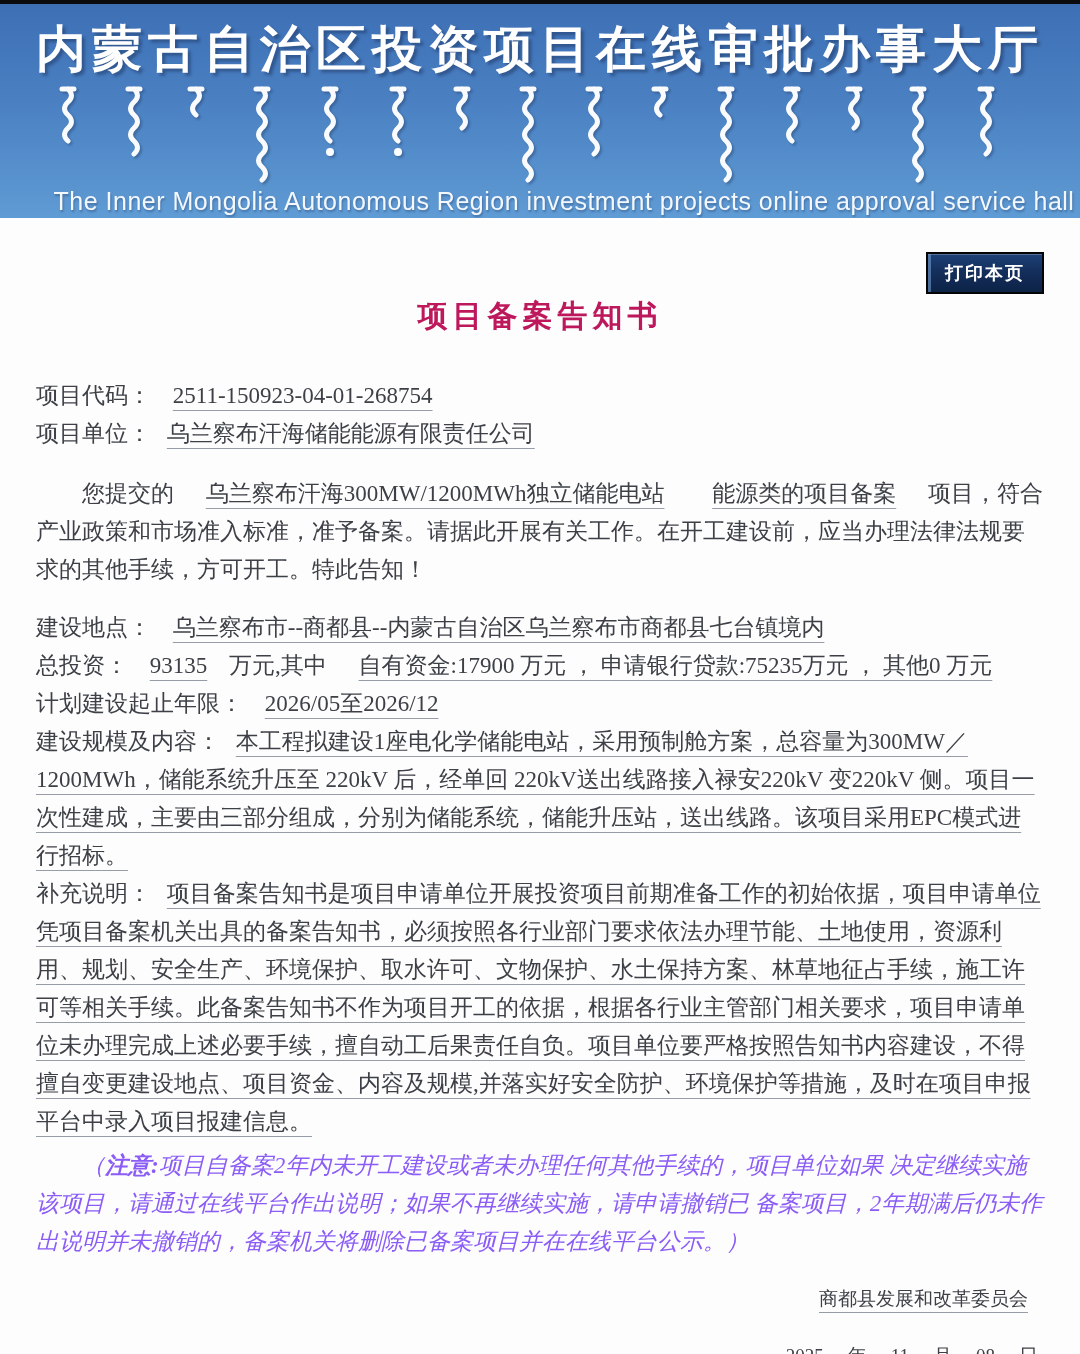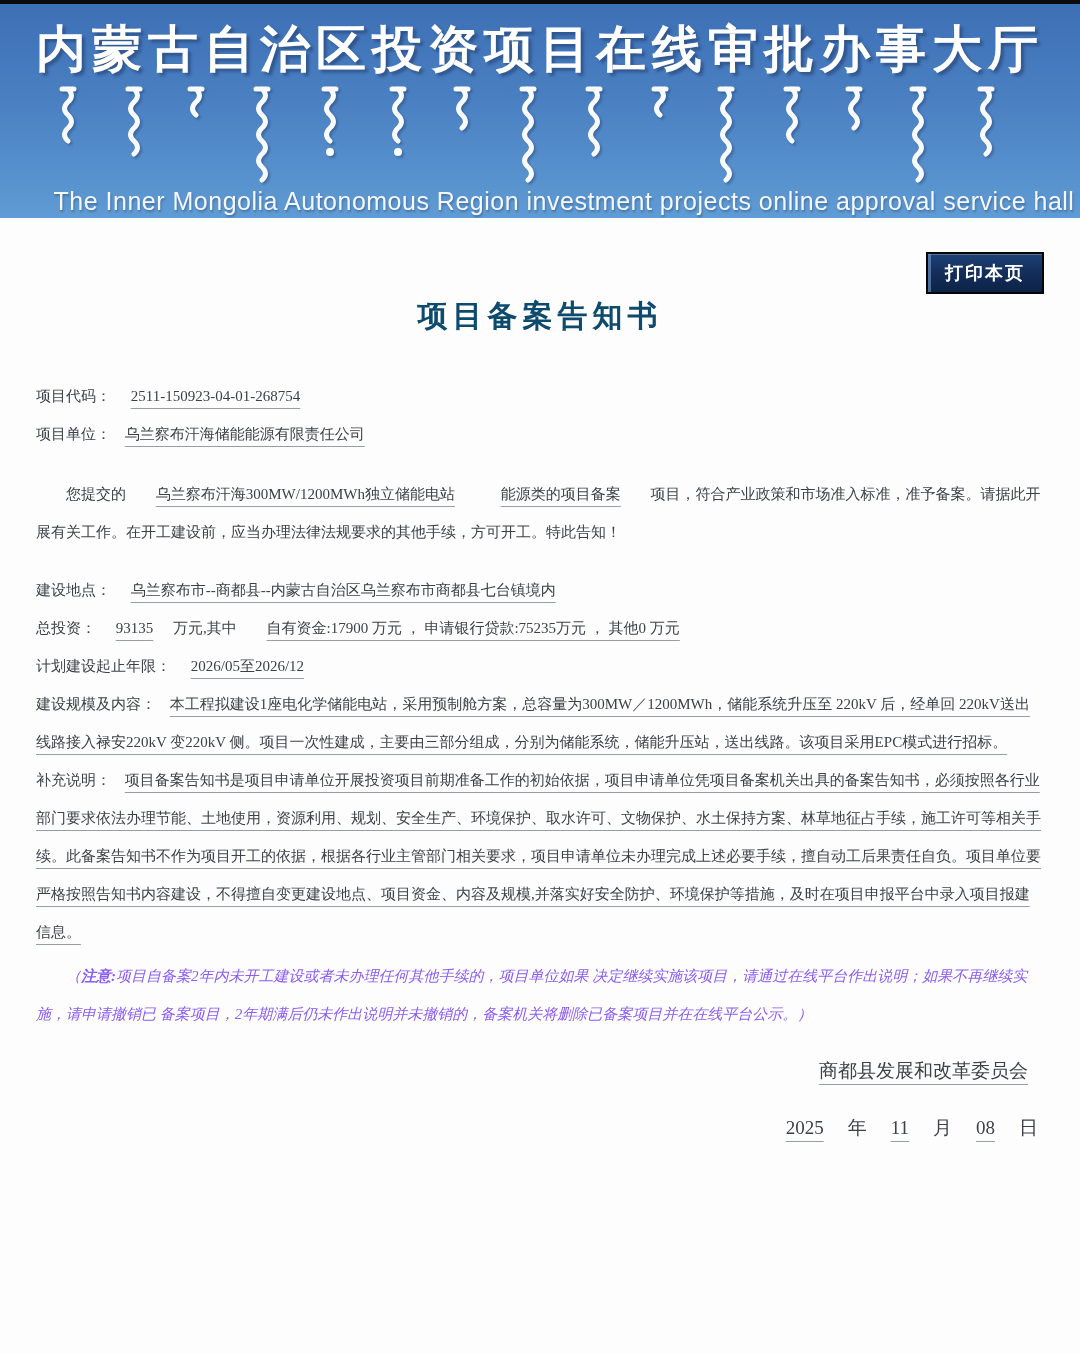--- a/index.html
+++ b/index.html
@@ -45,23 +45,23 @@
     width: 118px; height: 42px;
     border: 2px solid #050505;
     background: linear-gradient(180deg, #1d4176 0%, #142f5c 45%, #0d2347 100%);
     box-shadow: inset 3px 0 0 rgba(125,165,215,.55), inset 0 1px 0 rgba(255,255,255,.25);
     color: #ffffff; font-weight: bold; font-size: 18px; letter-spacing: 2px;
     font-family: "Liberation Sans", "DejaVu Sans", sans-serif;
     cursor: pointer;
   }
   .doc-title {
     margin: 2px 0 0 0; text-align: center;
-    font-size: 30px; font-weight: bold; letter-spacing: 5px; color: #0c4a6e;
+    font-size: 30px; font-weight: bold; letter-spacing: 5px; color: #be185d;
   }
-  .line, .para { font-size: 15px; line-height: 38px; margin: 0; }
+  .line, .para { font-size: 23px; line-height: 38px; margin: 0; }
   .meta-block { margin-top: 40px; }
   .intro { margin-top: 22px; text-indent: 2em; }
   .fields { margin-top: 20px; }
   .u {
     text-decoration: underline;
     text-decoration-color: #979da6;
     text-decoration-thickness: 1px;
     text-underline-offset: 7px;
   }
   .pad  { padding: 0 16px; }

